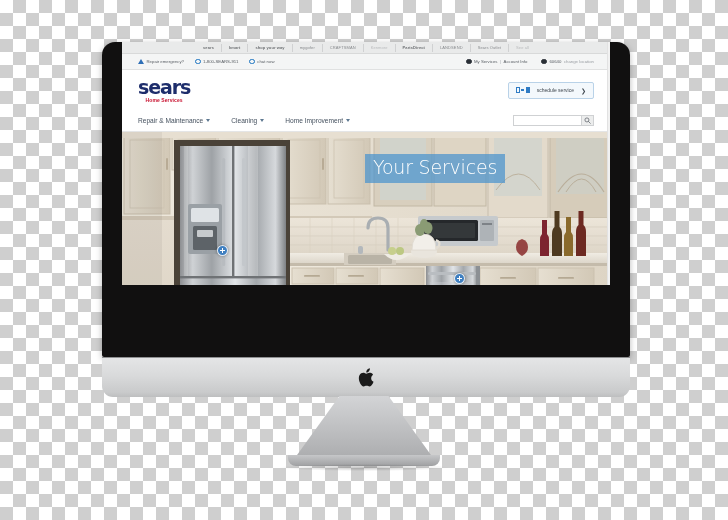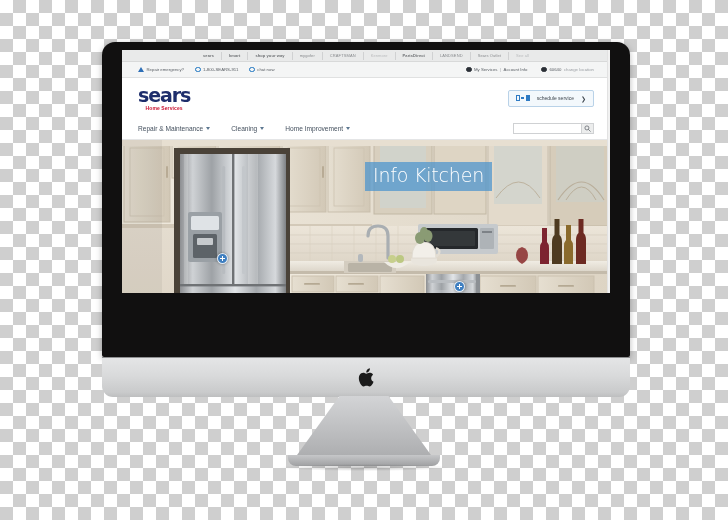--- a/index.html
+++ b/index.html
@@ -22,21 +22,21 @@
   
   #imac { position:absolute; left:0; top:0; width:728px; height:520px; }
 
   .bezel {
     position:absolute; left:102px; top:42px; width:528px; height:315px;
     background:#111010;
     border-radius:13px 13px 2px 2px;
     box-shadow: 0 2px 6px rgba(0,0,0,.28);
   }
   .screen {
-    position:absolute; left:20px; top:8px; width:488px; height:243px;
+    position:absolute; left:20px; top:0; width:488px; height:243px;
     background:#ffffff; overflow:hidden;
   }
   .chin {
     position:absolute; left:102px; top:357px; width:528px; height:40px;
     background: linear-gradient(180deg,#e4e5e6 0%,#d9dadb 45%,#c9cacb 88%, #bdbebf 100%);
     border-radius:0 0 11px 11px;
     border-top:1px solid #8f9092;
   }
   .apple-logo {
     position:absolute; left:50%; top:9px; transform:translateX(-50%);
@@ -451,21 +451,21 @@
               <rect x="430" y="164" width="4" height="29"></rect>
               <rect x="438" y="164" width="4" height="29"></rect>
               <rect x="446" y="164" width="4" height="29"></rect>
             </g>
 
             <rect x="0" y="0" width="488" height="193" fill="url(#wall)" opacity="0"></rect>
             <rect x="0" y="0" width="40" height="193" fill="#000" opacity=".05"></rect>
           </svg>
 
           <div class="band band1">
-            <div class="band-txt">Info Kitchen</div>
+            <div class="band-txt">Your Services</div>
           </div>
 
           <div class="hotspot hs1"></div>
           <div class="hotspot hs2"></div>
         </div>
 
         <div class="scroll-hint"></div>
       </div>
     </div>
   </div>

